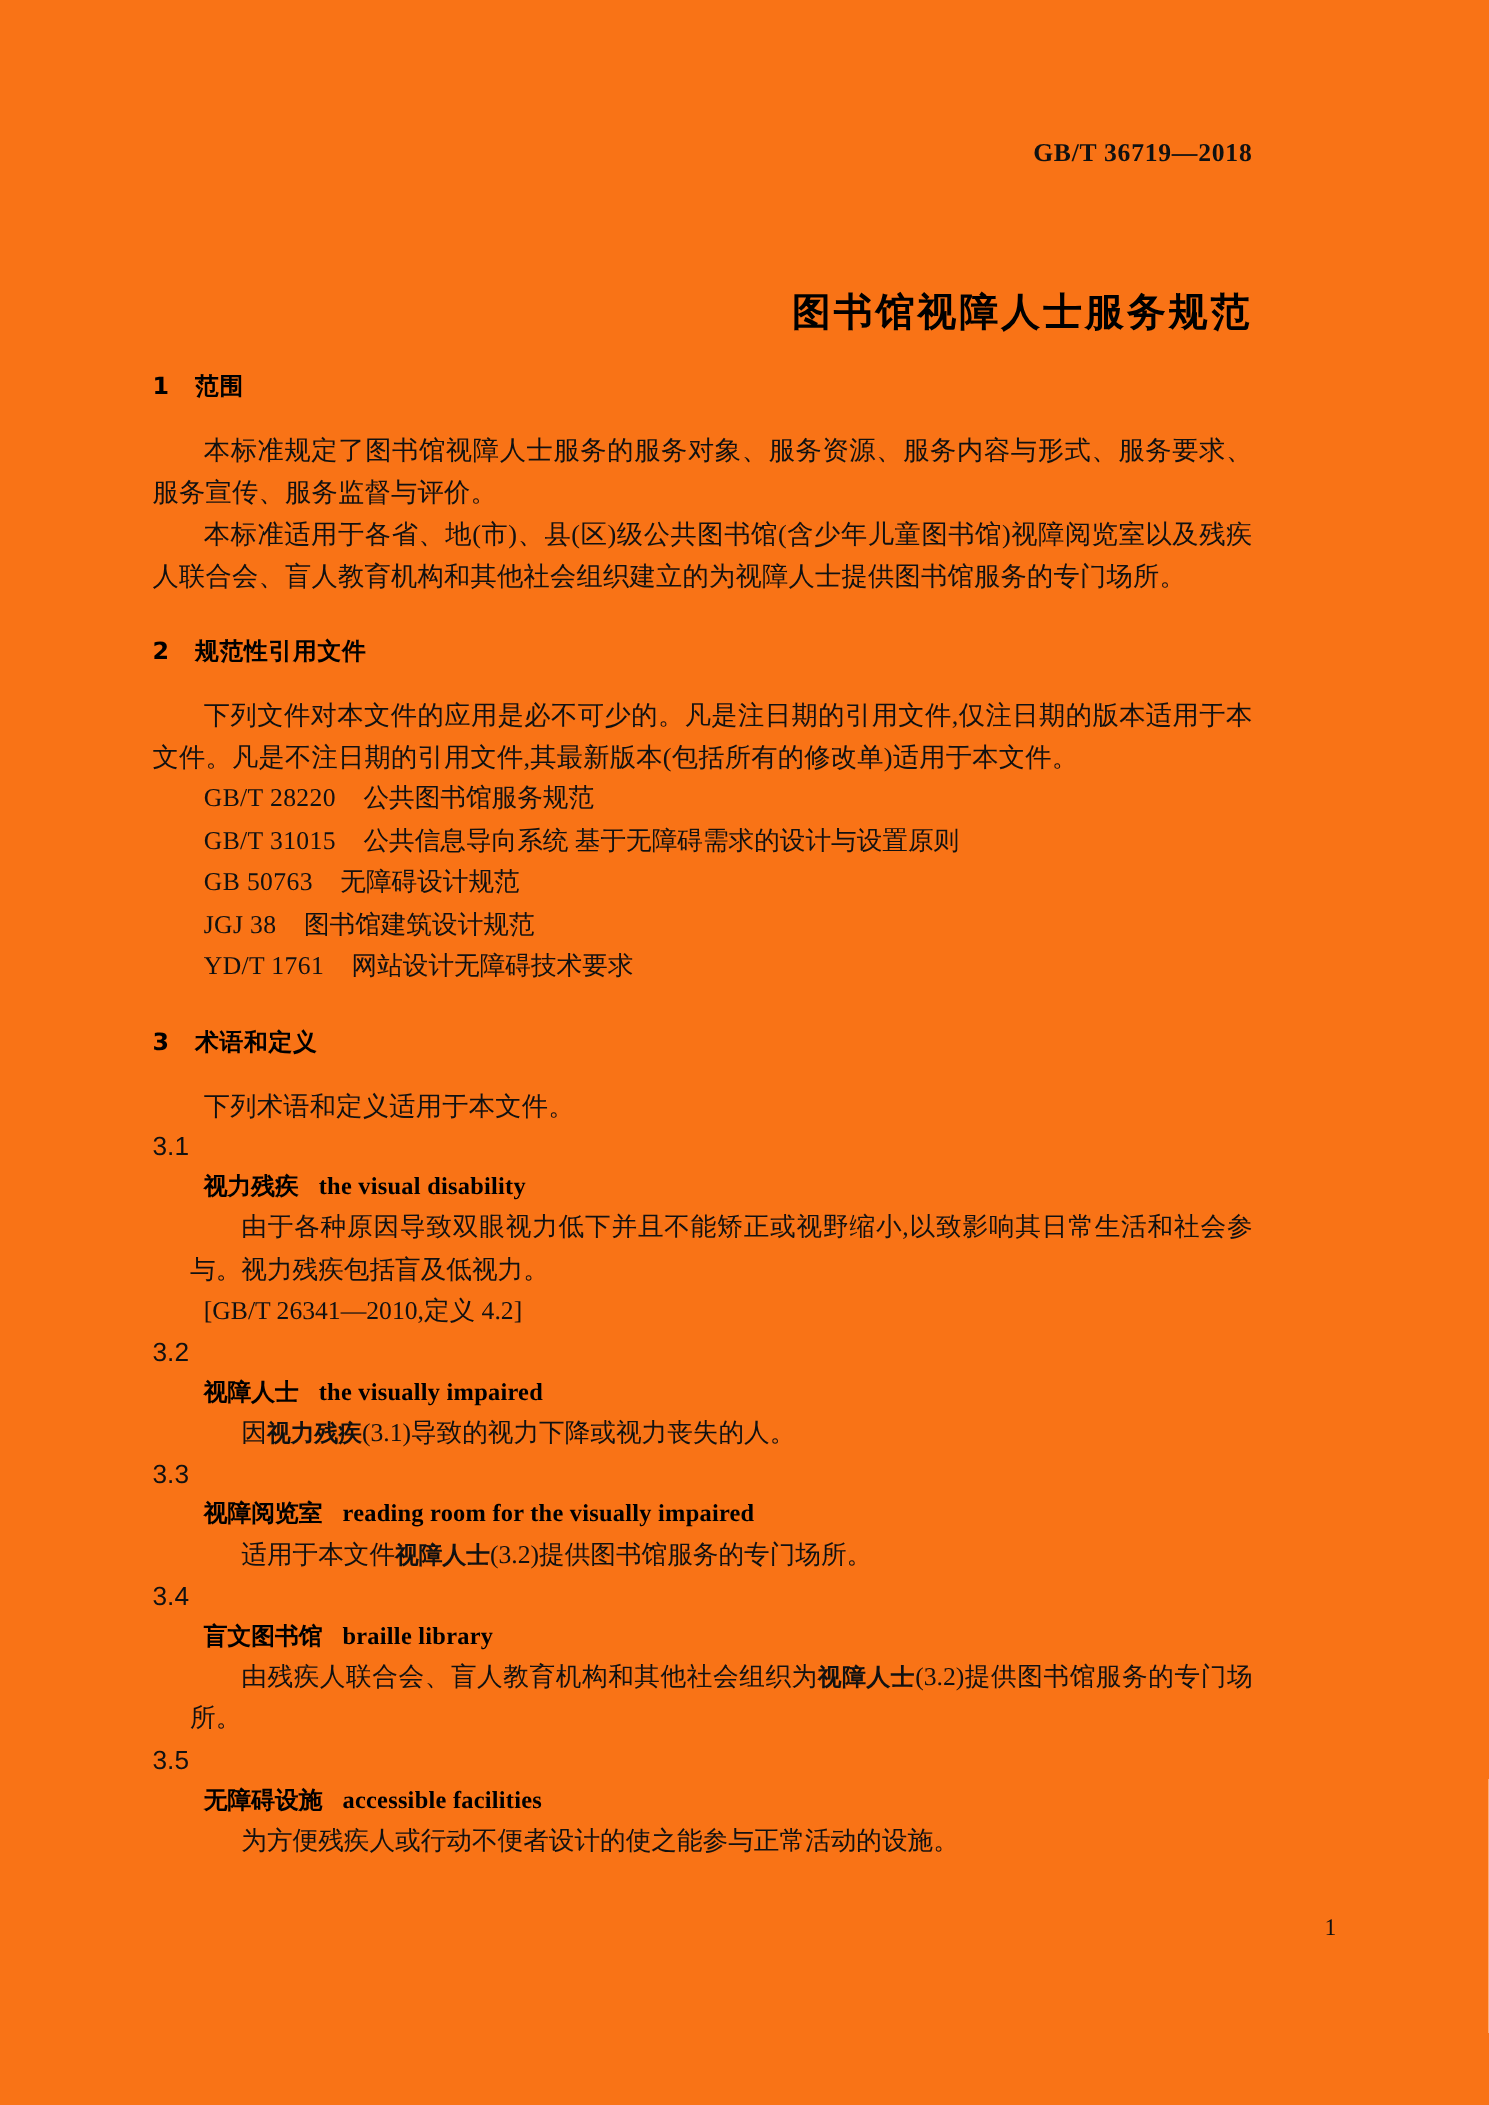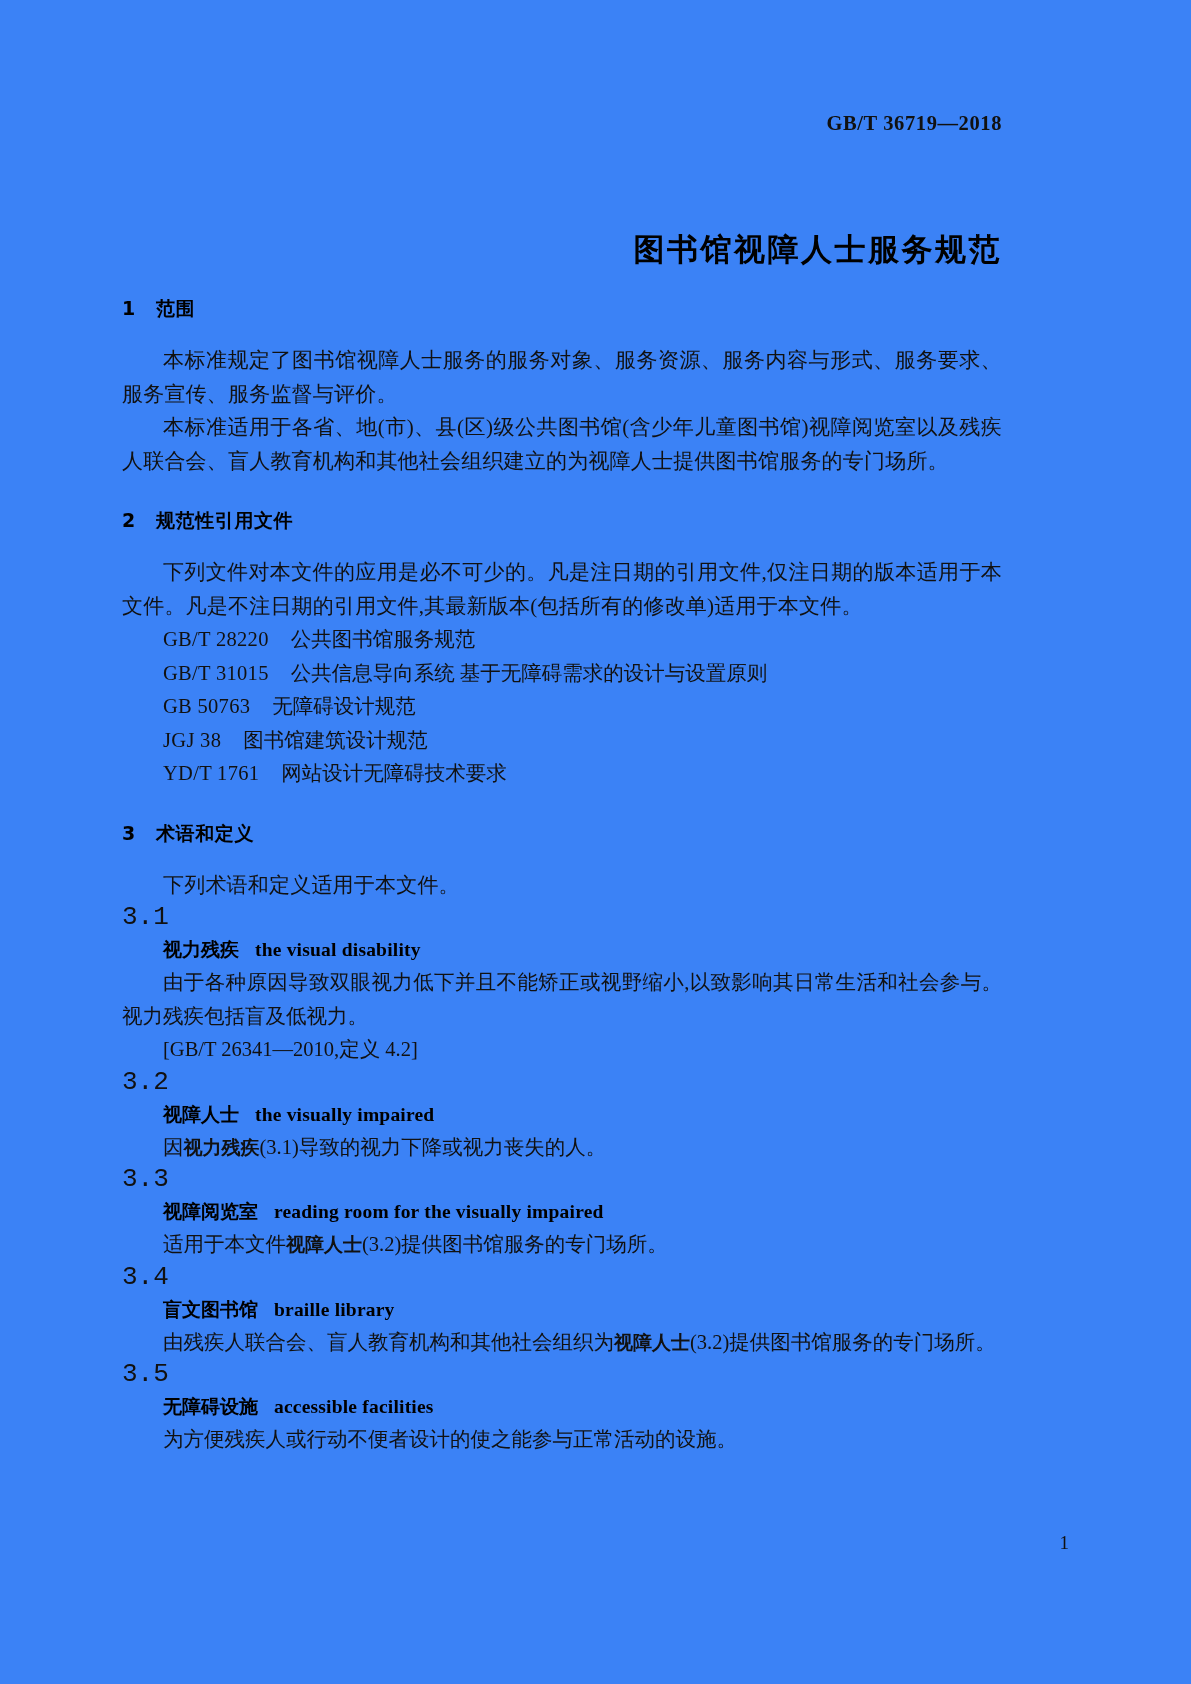--- a/index.html
+++ b/index.html
@@ -4,21 +4,21 @@
 <style>
   html, body {
     margin: 0;
     padding: 0;
     background: #ffffff;
   }
   .page {
     position: relative;
     width: 1191px;
     height: 1684px;
-    background: #3b82f6;
+    background: #f97316;
     margin: 0 auto;
     font-family: "Liberation Serif", "DejaVu Serif", serif;
     color: #111111;
     overflow: hidden;
   }
   .content {
     position: absolute;
     left: 122px;
     top: 0;
     width: 880px;
@@ -93,22 +93,22 @@
   .ref-code {
     letter-spacing: 0.3px;
   }
   .ref-gap {
     display: inline-block;
     width: 22px;
   }
 
   
   .term-num {
-    font-family: Liberation Mono, monospace;
-    font-size: 26px;
+    font-family: Liberation Sans, sans-serif;
+    font-size: 21px;
     line-height: 31px;
     margin: 0;
     color: #111;
   }
   .term-name {
     font-family: "DejaVu Sans", sans-serif;
     font-weight: bold;
     font-size: 19px;
     line-height: 33px;
     margin: 0;
@@ -129,20 +129,21 @@
     font-family: "Liberation Serif", "DejaVu Serif", serif;
     font-size: 20.5px;
     line-height: 33.5px;
     margin: 0;
     text-align: justify;
     text-justify: inter-ideograph;
     color: #111;
   }
   .term-def.hang {
     text-indent: 41px;
+    margin-left: 30px;
   }
   .term-src {
     font-family: "Liberation Serif", "DejaVu Serif", serif;
     font-size: 20.5px;
     line-height: 33.5px;
     margin: 0;
     padding-left: 41px;
     color: #111;
   }
   b.inline-term {

